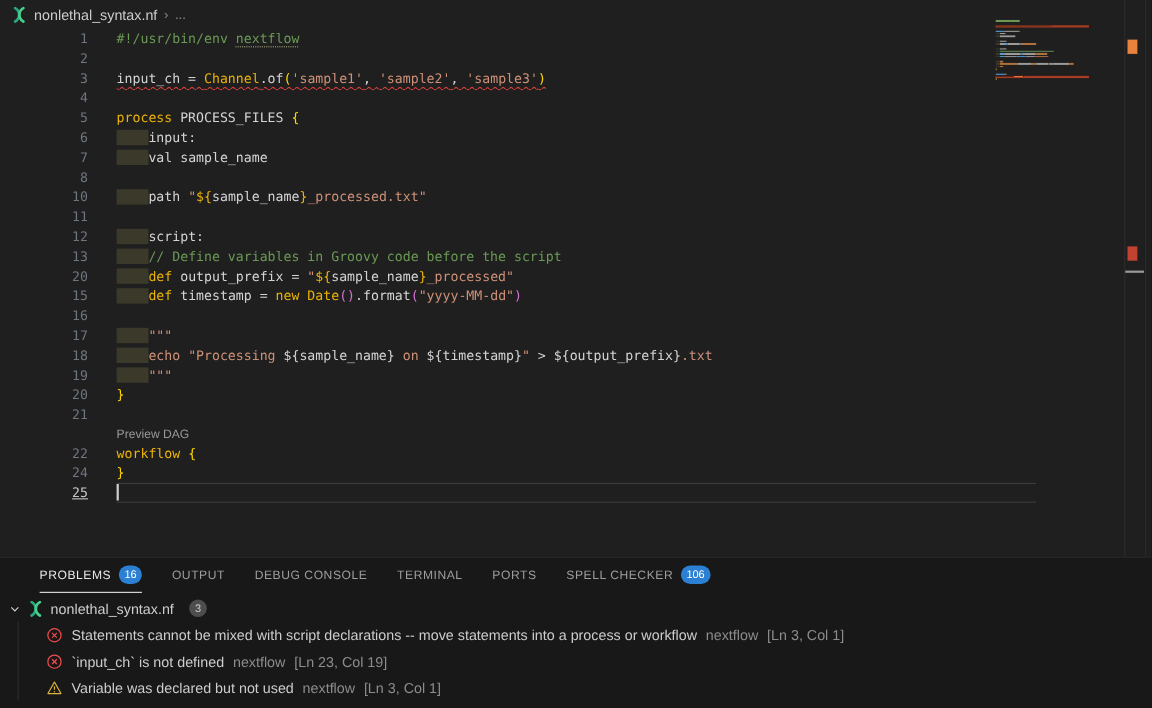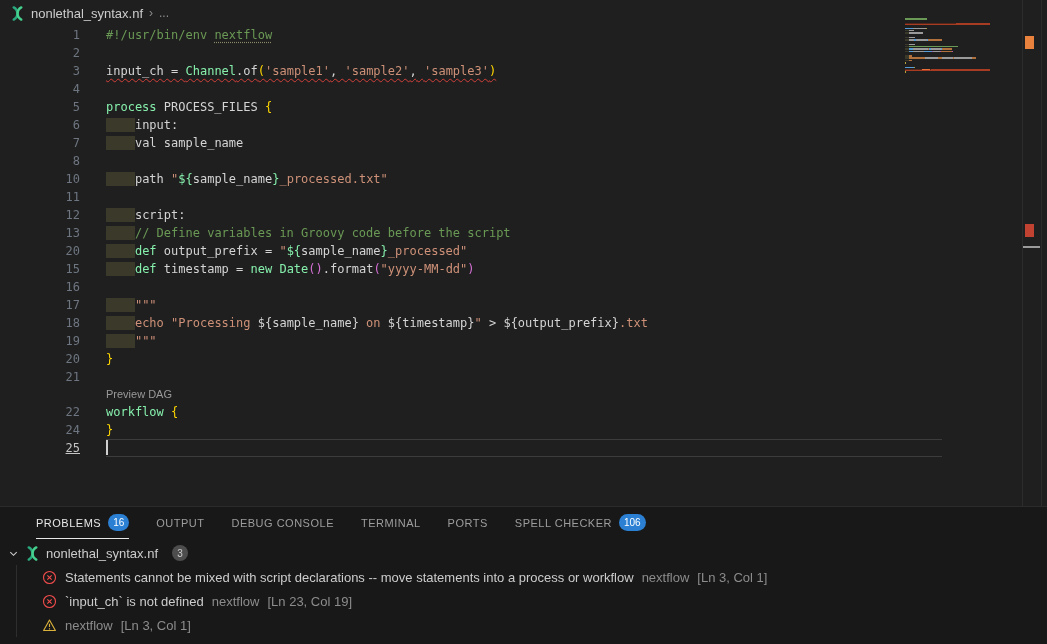--- a/index.html
+++ b/index.html
@@ -20,21 +20,21 @@
   .row .ln { display:inline-block; width:38px; text-align:right; color:#6e7681;
     font-size:12px; vertical-align:top; user-select:none; }
   .row .code { display:inline-block; margin-left:26px; vertical-align:top; }
   .row.codelens { height:17px; line-height:17px; }
   .row.codelens .cl-text { display:inline-block; margin-left:26px;
     font-family:"Liberation Sans", sans-serif; font-size:11px; color:#999999; }
   .row.cur .ln { color:#c6c6c6;text-decoration:underline; }
   .row.cur .linebox { position:absolute; left:64px; width:836px; top:0; height:18px;
     border-top:1px solid #3c3c3c; border-bottom:1px solid #3c3c3c; }
   .row.cur .cursor { position:absolute; left:64px; top:1px; width:2px; height:15px; background:#cfcfcf; }
-  .tk-cm { color:#6a9955; } .tk-kw { color:#86efac; } .tk-pl { color:#d4d4d4; }
+  .tk-cm { color:#6a9955; } .tk-kw { color:#eab308; } .tk-pl { color:#d4d4d4; }
   .tk-st { color:#ce9178; } .tk-b1 { color:#ffd700; } .tk-b2 { color:#d670d6; }
   .tk-ind { background:#3a392a; color:#d4d4d4; }
   .u-wavy { text-decoration-line:underline; text-decoration-style:wavy;
     text-decoration-color:var(--squiggle-red); text-decoration-thickness:1px; text-underline-offset:3px; }
   .u-dots { text-decoration-line:underline; text-decoration-style:dotted;
     text-decoration-color:#8b8b6a; text-underline-offset:3px; }
   
   .minimap { position:absolute; left:905px; top:18px; width:85px; }
   .mm-row { height:2.3px; font-size:0; white-space:nowrap; overflow:hidden; }
   .mm-row span { display:inline-block; height:1.5px; vertical-align:top; margin-top:0.4px; }
@@ -204,20 +204,21 @@
             <span class="src">nextflow</span>
             <span class="loc">[Ln 23, Col 19]</span>
           </div>
           <div class="prow">
             <span class="icon">
               <svg width="15" height="15" viewBox="0 0 16 16" fill="none">
                 <path d="M8 2.2 L14.3 13.3 H1.7 Z" stroke="#d9b13b" stroke-width="1.2" stroke-linejoin="round"></path>
                 <path d="M8 6.2 V9.6 M8 11 V12.2" stroke="#d9b13b" stroke-width="1.2"></path>
               </svg>
             </span>
+            <span class="msg">Variable was declared but not used</span>
             <span class="src">nextflow</span>
             <span class="loc">[Ln 3, Col 1]</span>
           </div>
         </div>
     </div>
   </div>
 
 </div>
 
 </body></html>

